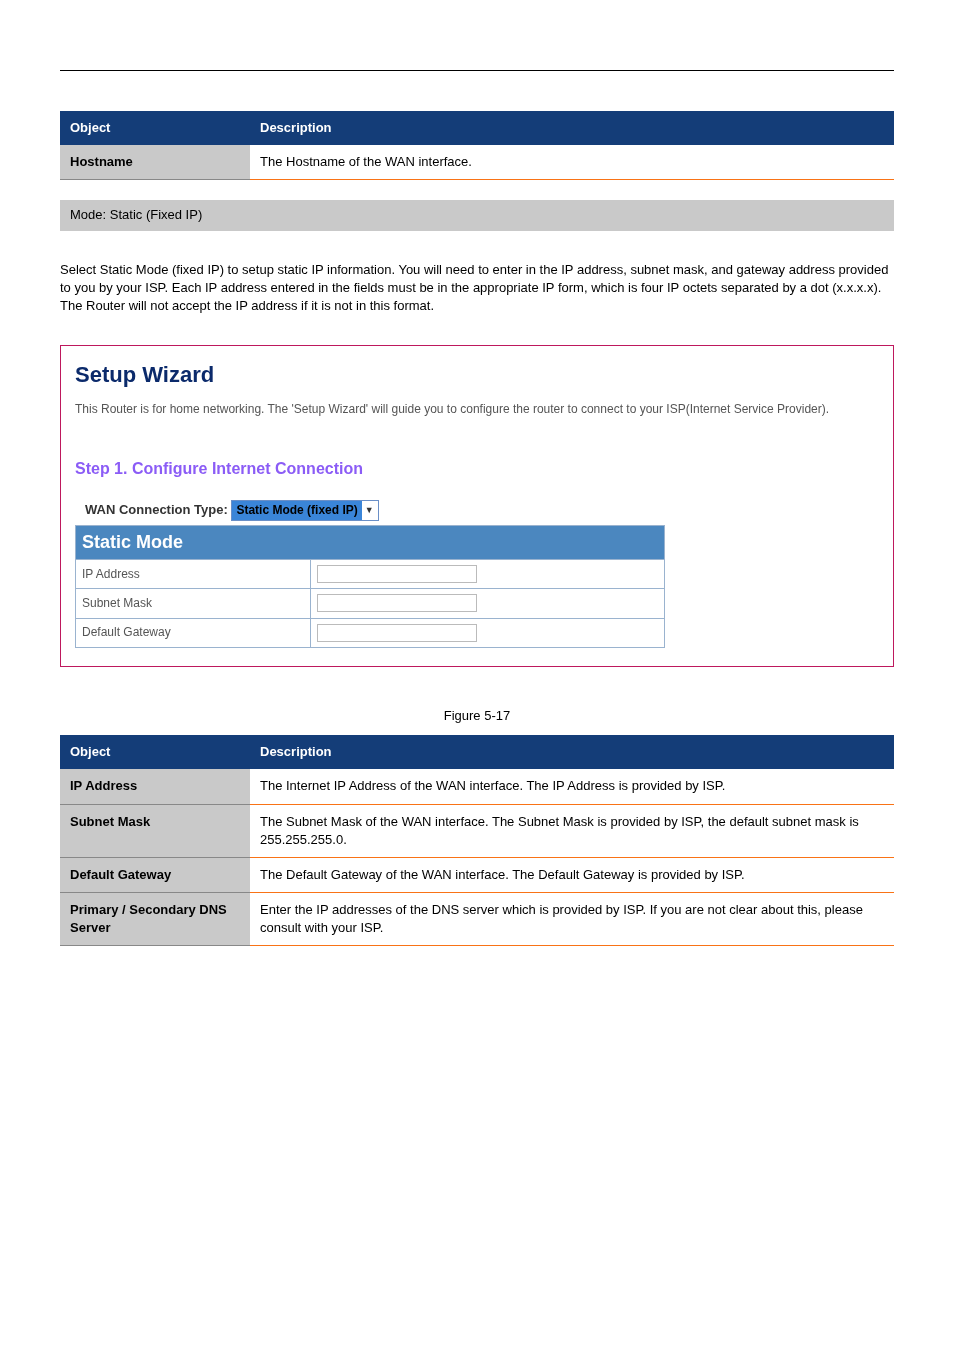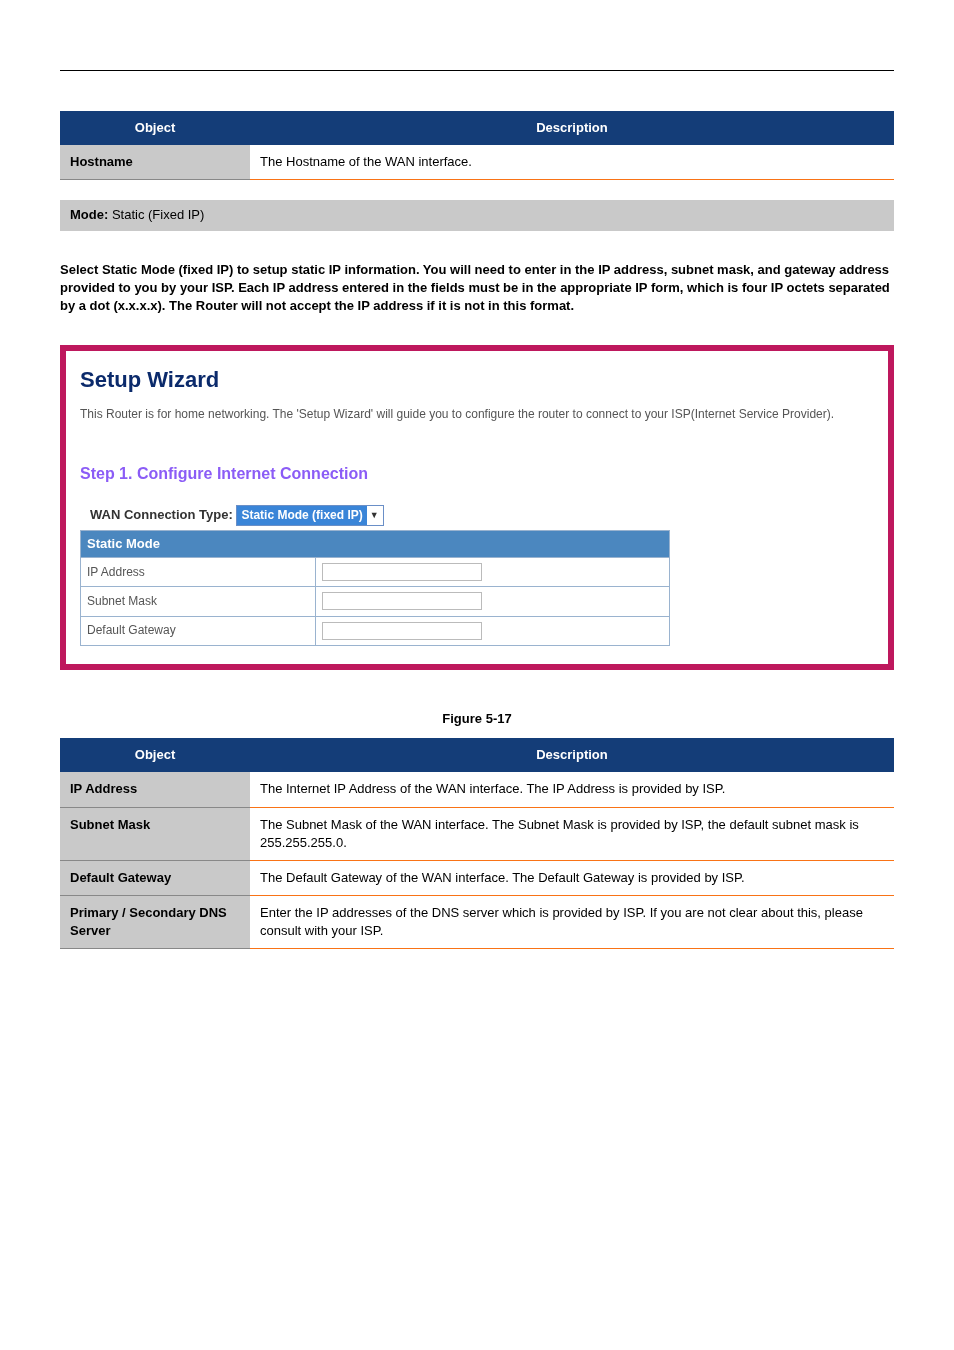--- a/index.html
+++ b/index.html
@@ -26,41 +26,40 @@
   }
   .ptable th, .ptable td {
     text-align: left;
     vertical-align: top;
     padding: 8px 10px;
   }
   .ptable .hdr {
     background: #143d78;
     color: #fff;
     font-weight: bold;
-    text-align: center;
   }
   .ptable .lcol {
     width: 190px;
     background: #c9c9c9;
     border-bottom: 1px solid #888;
     font-weight: bold;
   }
   .ptable .rcol {
     background: #fff;
     border-bottom: 1px solid #f97316;
   }
   .mode-bar {
     width: 100%;
     background: #c9c9c9;
     padding: 6px 10px;
     margin-bottom: 30px;
   }
-  .mode-bar b { font-weight: bold; }
+  .mode-bar b { font-weight: normal; }
   .wizard-card {
-    border: 6px solid #be185d;
+    border: 1px solid #be185d;
     padding: 14px 14px 18px 14px;
     margin: 30px 0 40px 0;
     background: #fff;
   }
   .wiz-title {
     color: #0b2a6b;
     font-size: 22px;
     font-weight: bold;
     margin-bottom: 10px;
     font-family: Arial, Helvetica, sans-serif;
@@ -85,21 +84,21 @@
   }
   .wan-select {
     display: inline-block;
     border: 1px solid #6a8fc7;
     background: #fff;
     padding: 0;
     vertical-align: middle;
   }
   .wan-select .sel-val {
     background: #3a85d8;
-    color: #ffffff;
+    color: #000000;
     padding: 1px 4px;
     font-size: 12px;
     display: inline-block;
   }
   .wan-select .sel-arrow {
     display: inline-block;
     padding: 0 4px 0 3px;
     color: #333;
     font-size: 9px;
     vertical-align: middle;
@@ -107,21 +106,21 @@
   .cfg-table {
     width: 590px;
     border-collapse: collapse;
     border: 1px solid #9ab3cf;
   }
   .cfg-table th {
     background: #4b87bf;
     color: #fff;
     text-align: left;
     font-weight: bold;
-    font-size: 13px;
+    font-size: 18px;
     padding: 4px 6px;
   }
   .cfg-table td {
     border: 1px solid #9ab3cf;
     padding: 5px 6px;
     font-size: 12px;
     color: #555;
   }
   .cfg-table td.lbl { width: 235px; }
   .cfg-table td.inp input[type=text] {
@@ -141,21 +140,21 @@
     line-height: 20px;
     text-align: center;
     border: 1px solid #888;
     background: linear-gradient(#fff,#e9e9e9);
     color: #333;
     font-size: 13px;
     margin-right: 10px;
     cursor: pointer;
   }
   .btn.disabled { color: #aaa; background: linear-gradient(#fff,#f0f0f0); cursor: default; }
-  .plain-p { margin: 20px 0 10px 0; font-size: 13px; font-weight: bold; }
+  .plain-p { margin: 20px 0 10px 0; font-size: 13px; }
 </style>
 </head>
 <body>
 
 <div class="page">
   <div class="top-rule"></div>
 
   <table class="ptable">
     <tbody>
         <tr>

